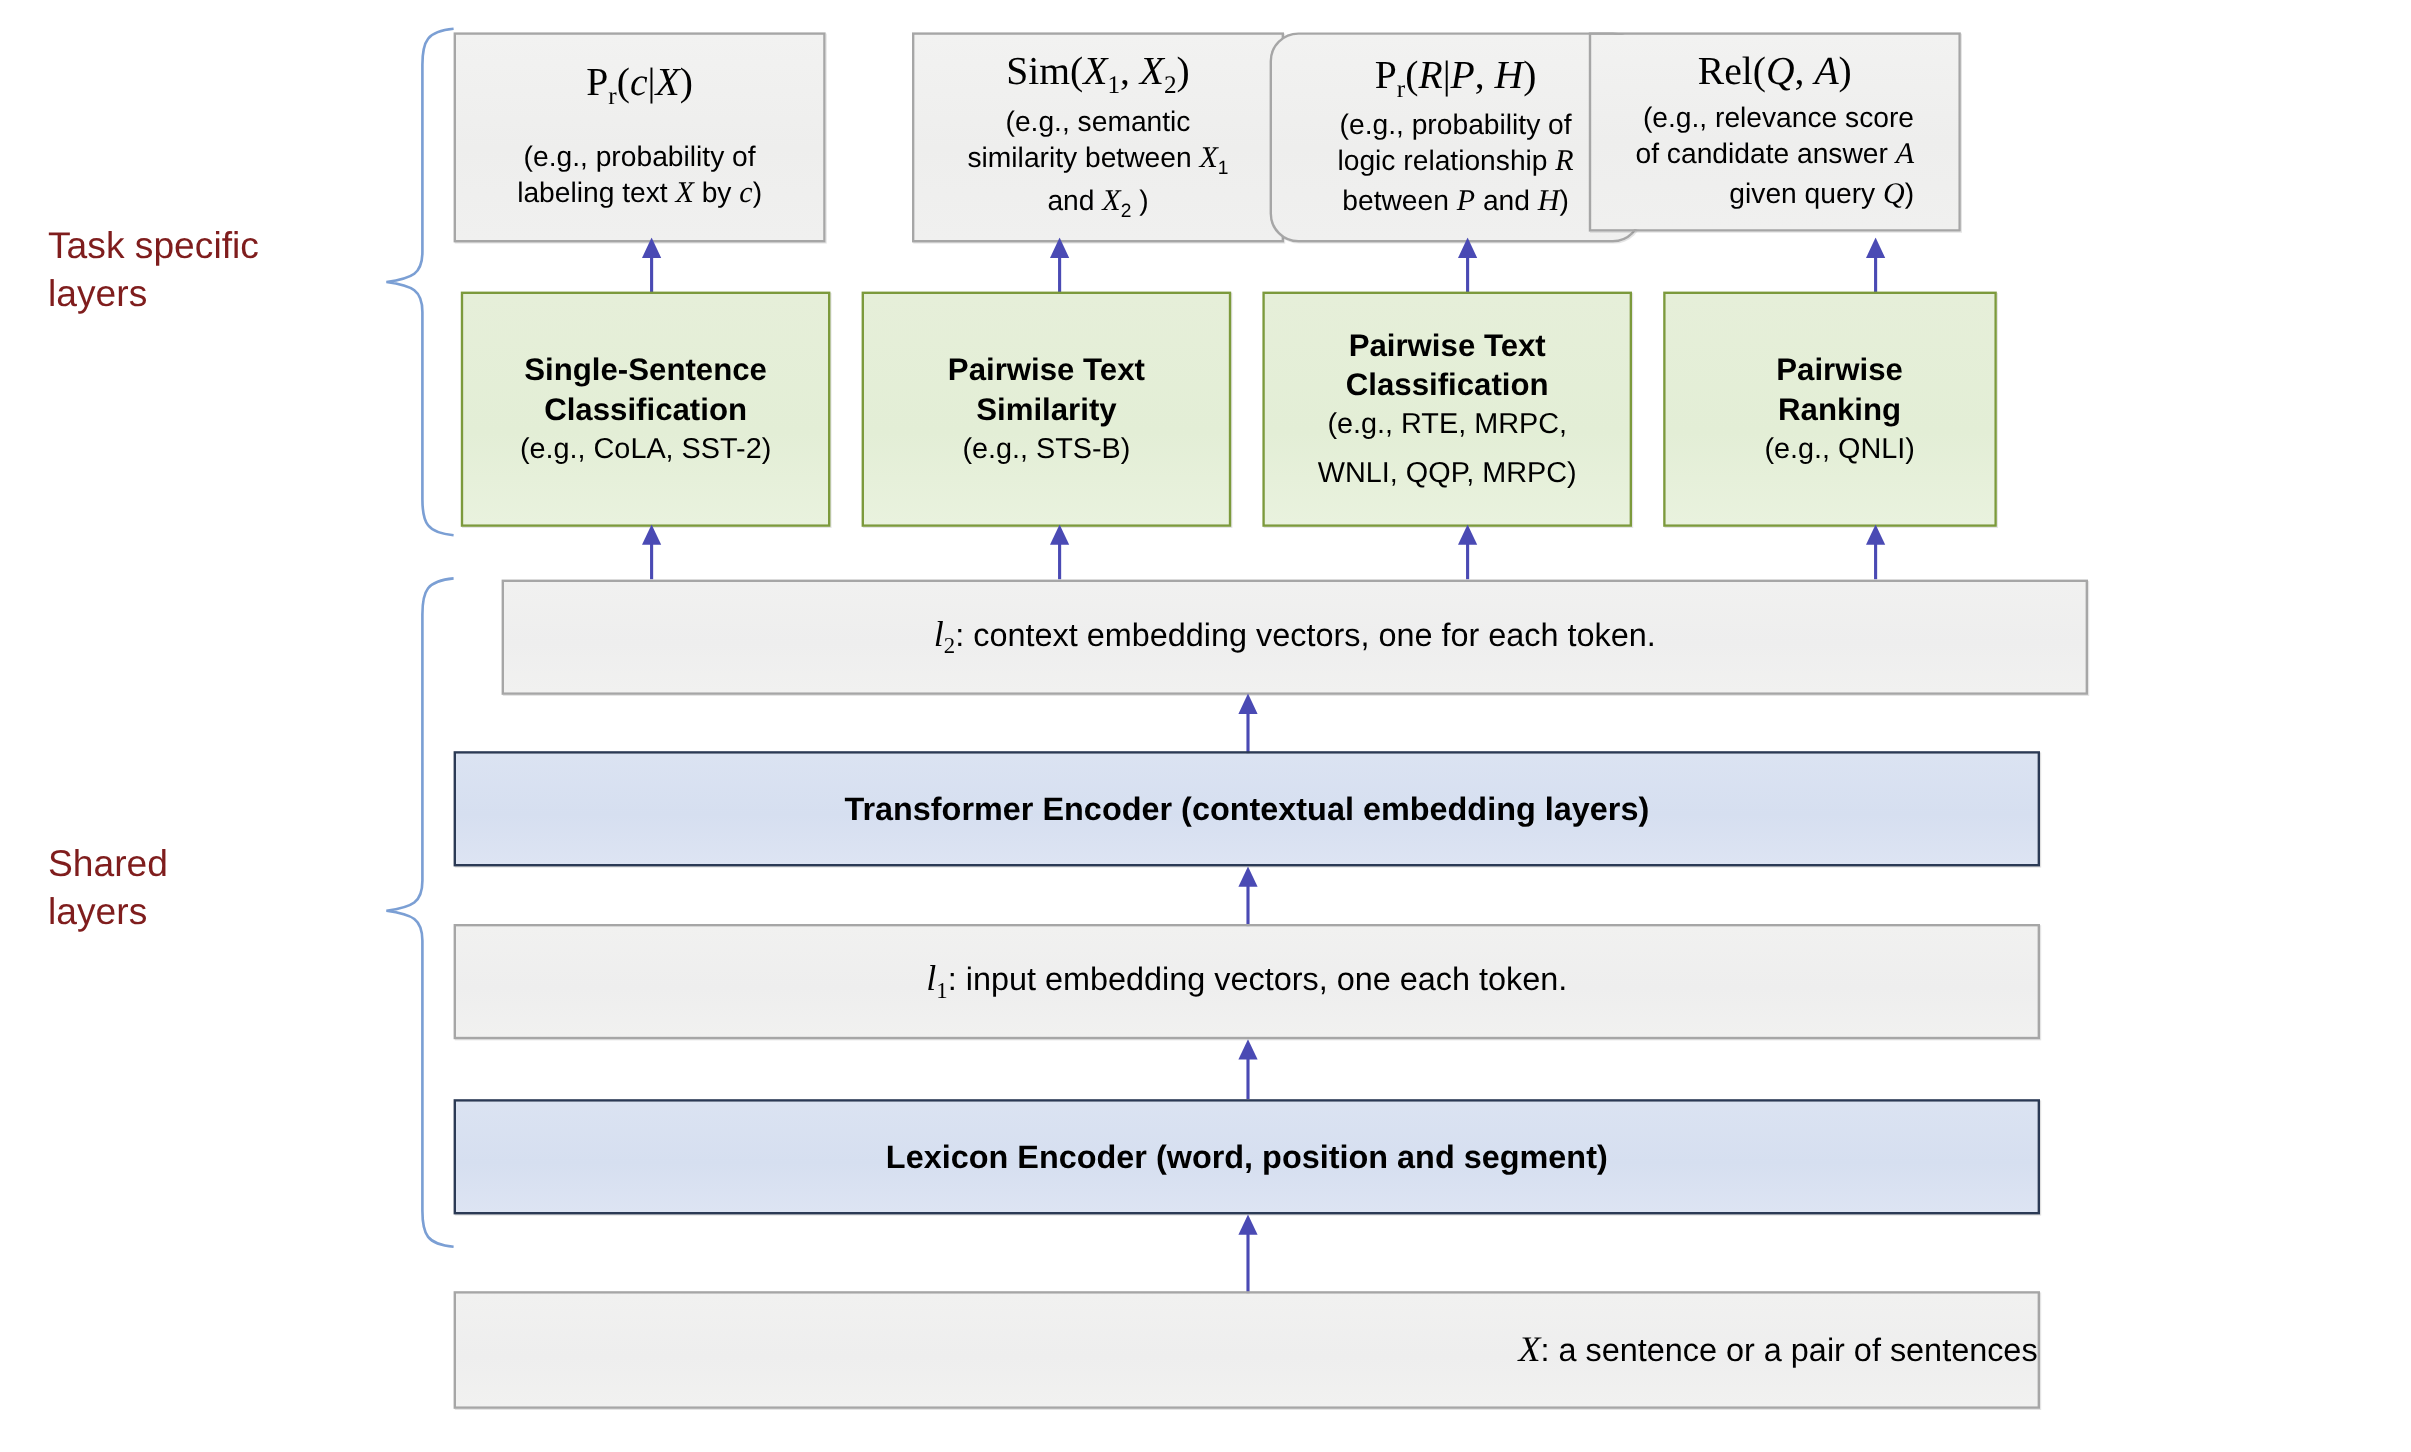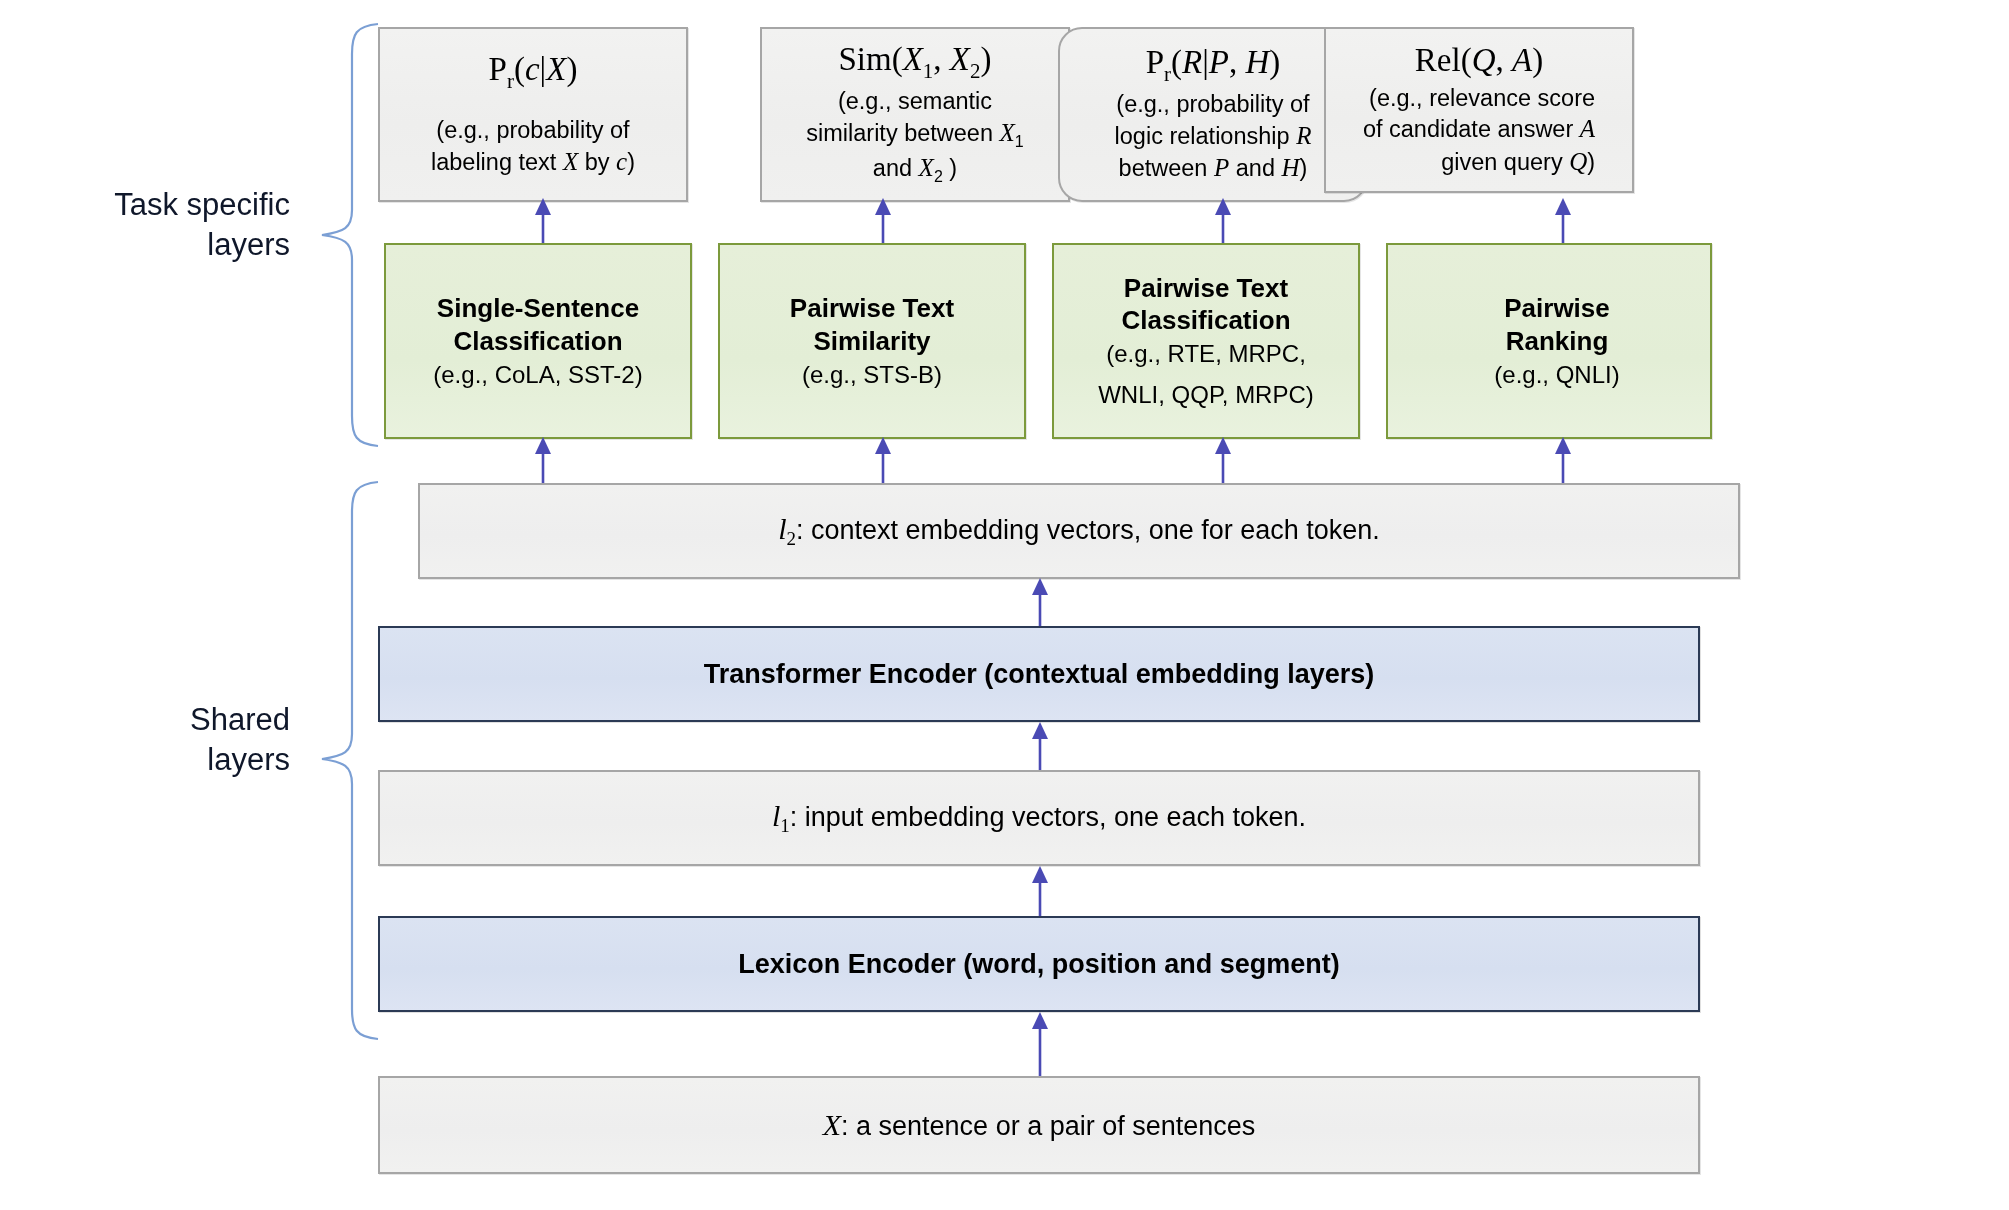--- a/index.html
+++ b/index.html
@@ -124,24 +124,24 @@
 
   
   .arrow {
     position: absolute;
     pointer-events: none;
   }
 
   
   .side-label {
     position: absolute;
-    text-align: right;
+    text-align: left;
     font-size: 31px;
     line-height: 1.3;
-    color: #0f172a;
+    color: #7f1d1d;
   }
   .brace {
     position: absolute;
     pointer-events: none;
   }
 </style>
 </head>
 <body>
 
 <div id="canvas">
@@ -229,21 +229,21 @@
     <div class="task-sub">(e.g., STS-B)</div>
   </div>
 
   <div class="box box-green" style="left:1052px; top:243px; width:308px; height:196px;">
     <div class="task-title">Pairwise Text</div>
     <div class="task-title">Classification</div>
     <div class="task-sub">(e.g., RTE, MRPC,</div>
     <div class="task-sub" style="margin-top:11px;">WNLI, QQP, MRPC)</div>
   </div>
 
-  <div class="box box-green" style="left:1386px; top:243px; width:326px; height:196px;padding-left:16px;">
+  <div class="box box-green" style="left:1386px; top:243px; width:278px; height:196px;padding-left:16px;">
     <div class="task-title">Pairwise</div>
     <div class="task-title">Ranking</div>
     <div class="task-sub">(e.g., QNLI)</div>
   </div>
 
   <svg class="arrow" style="left:530px; top:437px; width:26px; height:46px;" viewBox="0 0 26 46">
     <line x1="13" y1="46" x2="13" y2="13" stroke="#4a4ab4" stroke-width="2.6"></line>
     <polygon points="13,0 5,17 21,17" fill="#4a4ab4"></polygon>
   </svg>
   <svg class="arrow" style="left:870px; top:437px; width:26px; height:46px;" viewBox="0 0 26 46">
@@ -292,19 +292,19 @@
 
   <div class="box box-blue" style="left:378px; top:916px; width:1322px; height:96px;">
     <div class="bar-label bar-strong">Lexicon Encoder (word, position and segment)</div>
   </div>
 
   <svg class="arrow" style="left:1027px; top:1012px; width:26px; height:66px;" viewBox="0 0 26 66">
     <line x1="13" y1="66" x2="13" y2="13" stroke="#4a4ab4" stroke-width="2.6"></line>
     <polygon points="13,0 5,17 21,17" fill="#4a4ab4"></polygon>
   </svg>
 
-  <div class="box box-bar" style="left:378px; top:1076px; width:1322px; height:98px;">
+  <div class="box box-bar" style="left:378px; top:1076px; width:1322px; height:98px;align-items:flex-end;">
     <div class="bar-label">
       <span class="it">X</span><span>: a sentence or a pair of sentences</span>
     </div>
   </div>
 
 </div>
 
 </body></html>

